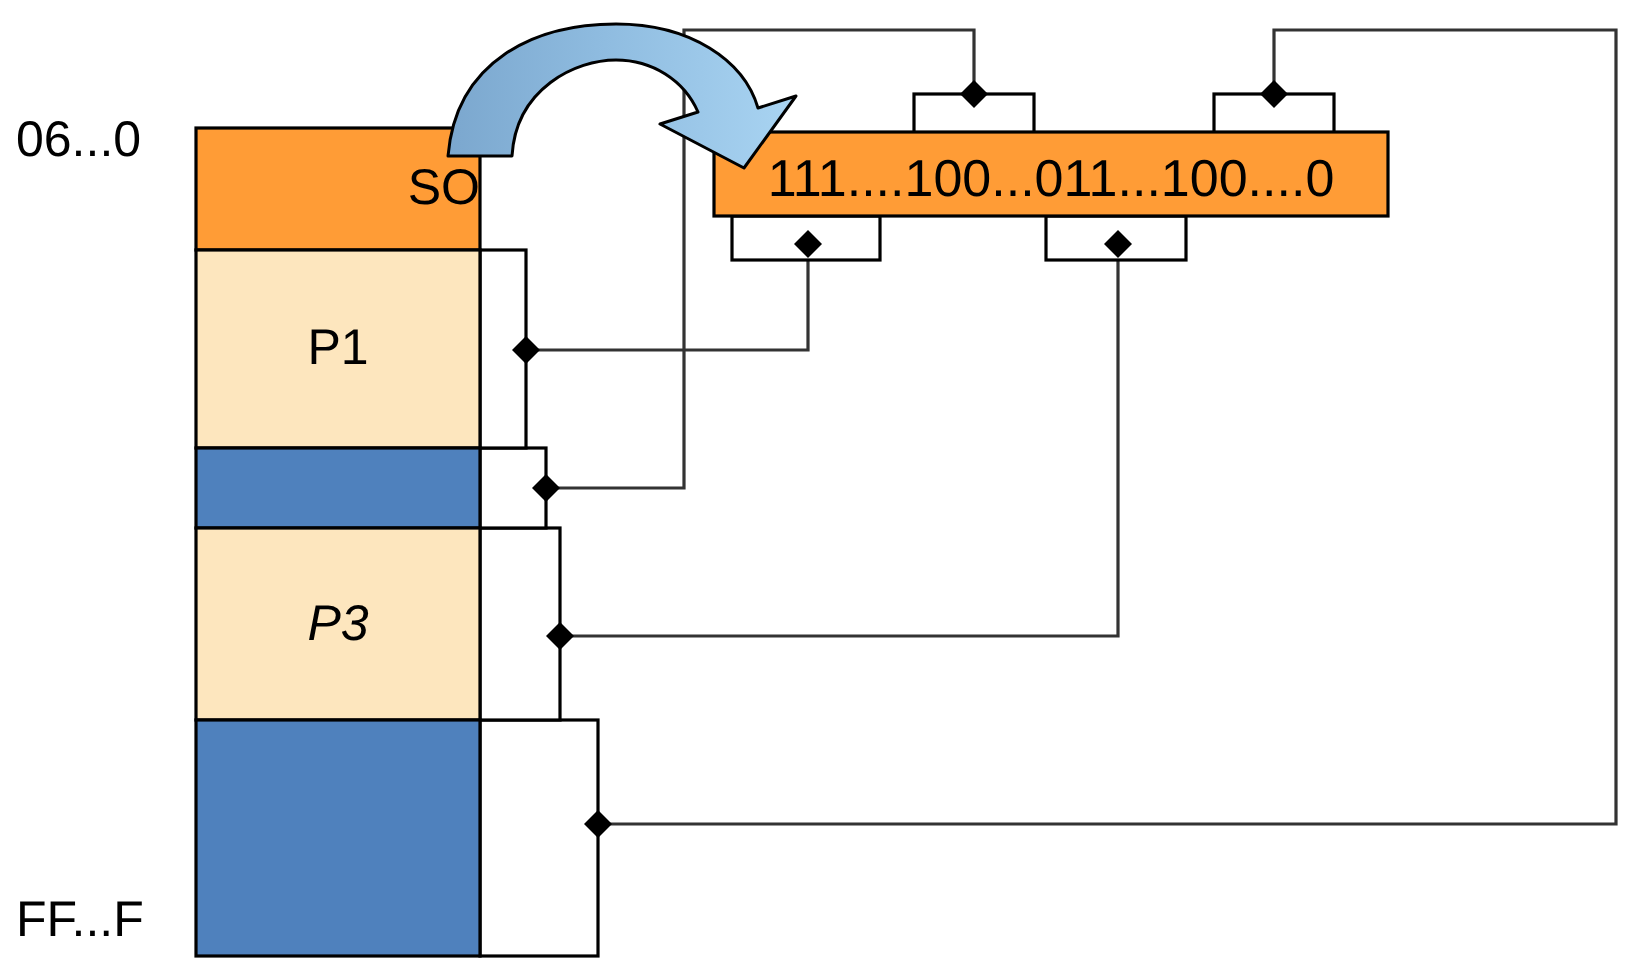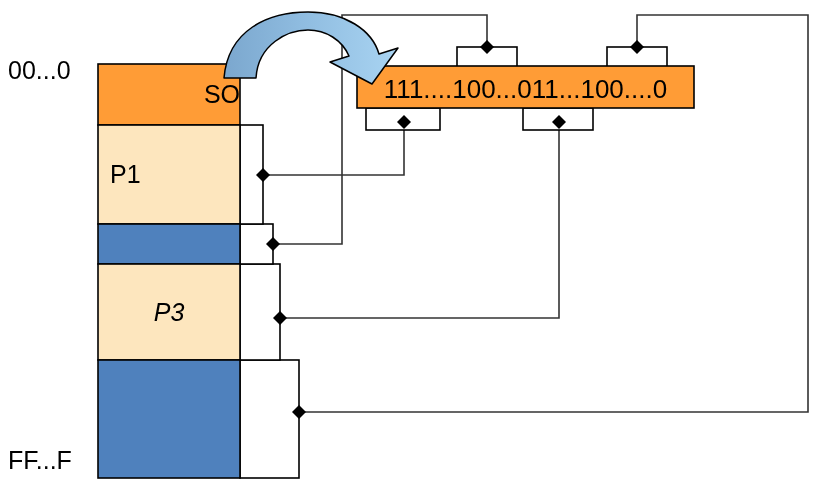--- a/index.html
+++ b/index.html
@@ -116,27 +116,27 @@
       <path d="M 280,311 L 287,318 L 280,325 L 273,318 Z"></path>
       <path d="M 299,405 L 306,412 L 299,419 L 292,412 Z"></path>
 
       <path d="M 487,40 L 494,47 L 487,54 L 480,47 Z"></path>
       <path d="M 637,40 L 644,47 L 637,54 L 630,47 Z"></path>
       <path d="M 404,115 L 411,122 L 404,129 L 397,122 Z"></path>
       <path d="M 559,115 L 566,122 L 559,129 L 552,122 Z"></path>
     </g>
   </svg>
 
-  <div class="lbl edge-label" style="left:8px; top:58px;">00...0</div>
+  <div class="lbl edge-label" style="left:8px; top:58px;">06...0</div>
 
   <div class="lbl edge-label" style="left:8px; top:448px;">FF...F</div>
 
   <div class="lbl block-label" style="left:98px; top:82px; width:142px; text-align:right;">SO</div>
 
-  <div class="lbl block-label" style="left:110px; top:162px; width:142px; text-align:left;">P1</div>
+  <div class="lbl block-label" style="left:98px; top:162px; width:142px; text-align:center;">P1</div>
 
   <div class="lbl block-label" style="left:98px; top:232px; width:142px; text-align:center;"></div>
 
   <div class="lbl block-label" style="left:98px; top:300px; width:142px; text-align:center;font-style:italic;">P3</div>
 
   <div class="lbl block-label" style="left:98px; top:408px; width:142px; text-align:center;"></div>
 
   <div class="lbl bits-label" style="left:357px; top:76px; width:337px; text-align:center;">111....100...011...100....0</div>
 
 </div>

